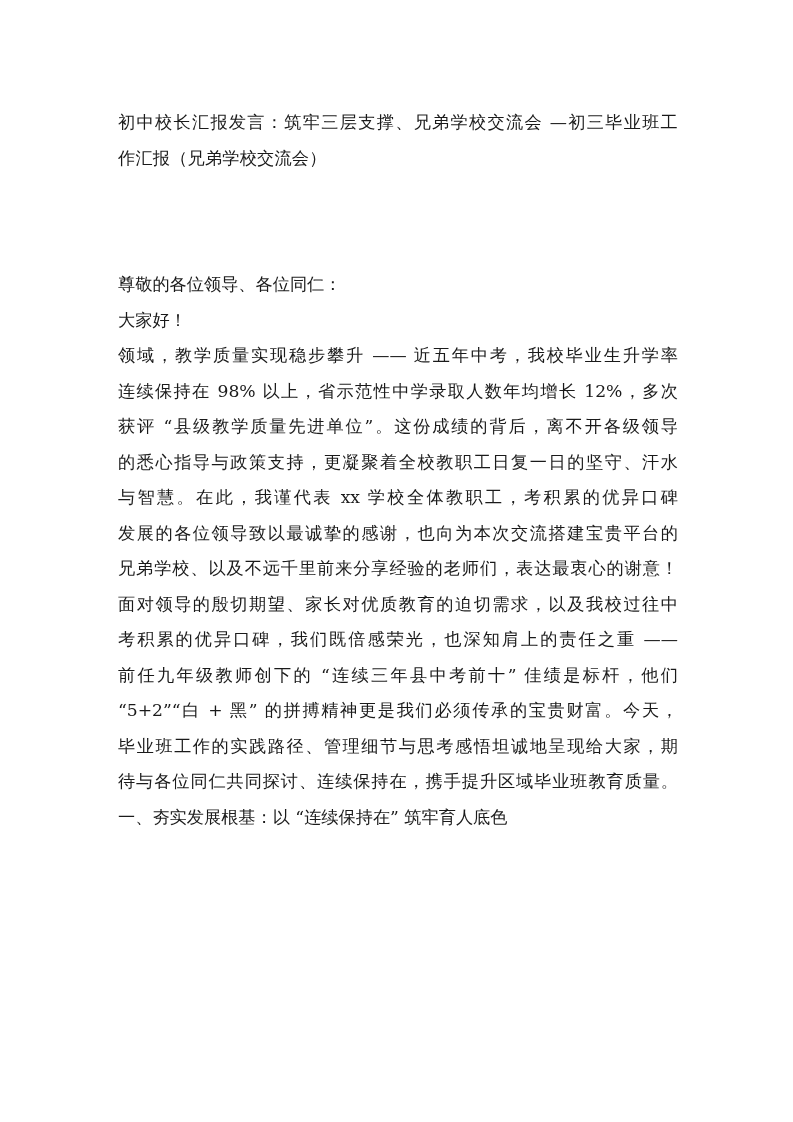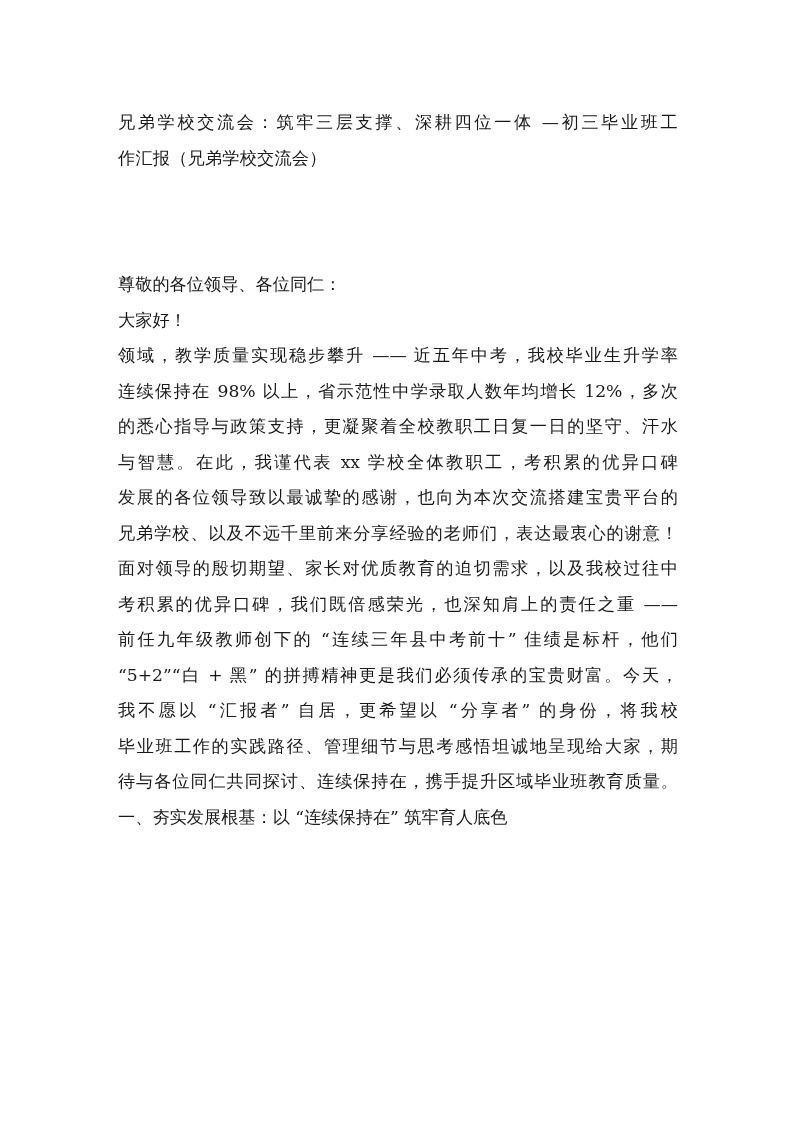--- a/index.html
+++ b/index.html
@@ -11,35 +11,35 @@
     .body { position: absolute; top: 267px; left: 0; width: 560px;
             font-size: 17.2px; line-height: 35.5px; }
     .line { white-space: nowrap; display: block; height: 35.5px; }
     .just { text-align: justify; text-align-last: justify; }
   </style>
 </head>
 <body>
 
 <div class="page">
   <div class="title">
-    <span class="line just">兄弟学校交流会：筑牢三层支撑、深耕四位一体 —初三毕业班工</span>
+    <span class="line just">初中校长汇报发言：筑牢三层支撑、兄弟学校交流会 —初三毕业班工</span>
     <span class="line">作汇报（兄弟学校交流会）</span>
   </div>
 
   <div class="body">
     <span class="line">尊敬的各位领导、各位同仁：</span>
     <span class="line">大家好！</span>
     <span class="line just">领域，教学质量实现稳步攀升 —— 近五年中考，我校毕业生升学率</span>
     <span class="line just">连续保持在 98% 以上，省示范性中学录取人数年均增长 12%，多次</span>
+    <span class="line just">获评 “县级教学质量先进单位”。这份成绩的背后，离不开各级领导</span>
     <span class="line just">的悉心指导与政策支持，更凝聚着全校教职工日复一日的坚守、汗水</span>
     <span class="line just">与智慧。在此，我谨代表 xx 学校全体教职工，考积累的优异口碑</span>
     <span class="line just">发展的各位领导致以最诚挚的感谢，也向为本次交流搭建宝贵平台的</span>
     <span class="line just">兄弟学校、以及不远千里前来分享经验的老师们，表达最衷心的谢意！</span>
     <span class="line just">面对领导的殷切期望、家长对优质教育的迫切需求，以及我校过往中</span>
     <span class="line just">考积累的优异口碑，我们既倍感荣光，也深知肩上的责任之重 ——</span>
     <span class="line just">前任九年级教师创下的 “连续三年县中考前十” 佳绩是标杆，他们</span>
     <span class="line just">“5+2”“白 + 黑” 的拼搏精神更是我们必须传承的宝贵财富。今天，</span>
-    <span class="line just">我不愿以 “汇报者” 自居，更希望以 “分享者” 的身份，将我校</span>
     <span class="line just">毕业班工作的实践路径、管理细节与思考感悟坦诚地呈现给大家，期</span>
     <span class="line just">待与各位同仁共同探讨、连续保持在，携手提升区域毕业班教育质量。</span>
     <span class="line">一、夯实发展根基：以 “连续保持在” 筑牢育人底色</span>
   </div>
 </div>
 
 </body></html>

